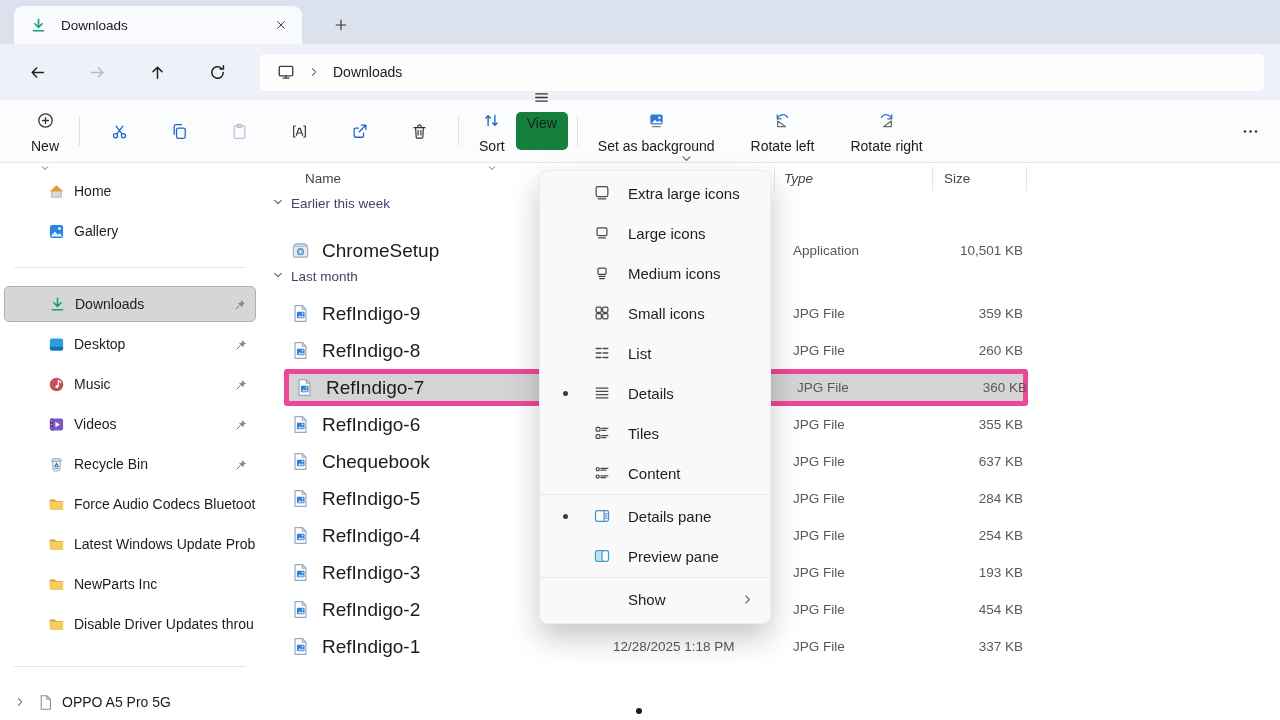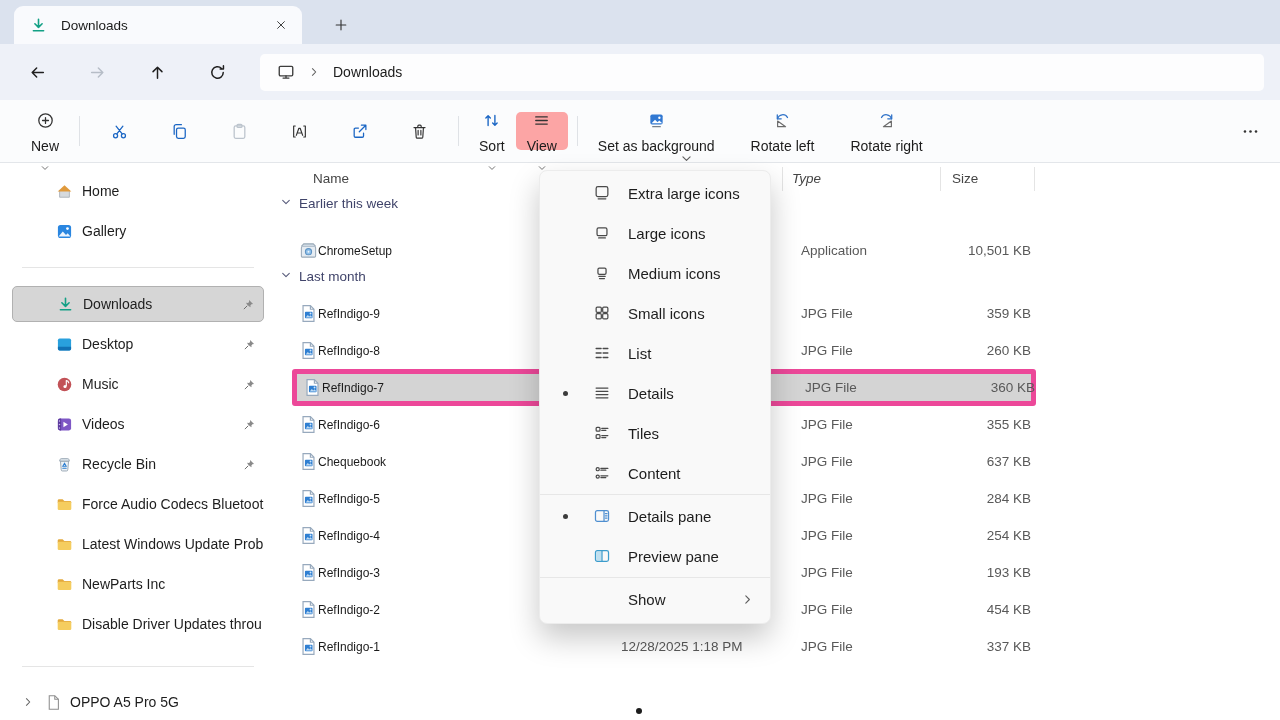--- a/index.html
+++ b/index.html
@@ -31,30 +31,30 @@
   .ai{width:18px;height:18px;color:#3d3d3d;}
   .ai.chev{width:12px;height:12px;color:#5a5a5a;margin:0 13px;}
   .crumb{font-size:14px;color:#1b1b1b;}
 
   
   .toolbar{height:63px;background:#fbfcfd;border-bottom:1px solid #e3e6ea;display:flex;align-items:center;
            padding-left:20px;box-sizing:border-box;}
   .tbtn{display:flex;align-items:center;gap:9px;height:38px;padding:0 11px;background:transparent;border:none;
         border-radius:5px;font-size:14px;color:#1c1c1c;}
   .tbtn.ic{width:40px;justify-content:center;padding:0;margin:0 10px;}
-  .tbtn.active{background:#fca5a5;}
+  .tbtn.active{background:#15803d;justify-content:flex-end;}
   .ti{width:17px;height:17px;flex:none;}
   .ti.chev{width:10px;height:10px;color:#5f5f5f;}
   .blue{color:#1b66c4}.dark{color:#333}.disg{color:#bcc4cd}
   .tsep{width:1px;height:30px;background:#dfe2e6;margin:0 9px;flex:none;}
   .tspacer{flex:1;}
   .dotsbtn{margin-right:26px;}
 
   
-  .content{display:flex;height:557px;padding-left:8px;}
+  .content{display:flex;height:557px;}
 
   
   .sidebar{width:260px;padding-top:10px;box-sizing:border-box;flex:none;}
   .sitem{height:36px;margin:0 4px 4px;border-radius:5px;display:flex;align-items:center;position:relative;
          padding-left:44px;box-sizing:border-box;}
   .sitem.selected{background:#d6d6d6;border:1px solid #b1b1b1;}
   .sic{width:17px;height:17px;flex:none;}
   .slabel{margin-left:9px;font-size:14px;color:#1d1d1d;white-space:nowrap;overflow:hidden;flex:1;}
   .spin{position:absolute;right:8px;width:13px;height:13px;color:#6f6f6f;}
   .ssep{border-top:1px solid #e5e5e5;margin:18px 14px;}
@@ -70,21 +70,21 @@
   .hname{position:absolute;left:33px;top:8px;}
   .htype{position:absolute;left:512px;top:8px;font-style:italic;}
   .hsize{position:absolute;left:672px;top:8px;}
   .hline{position:absolute;top:4px;width:1px;height:24px;background:#e4e4e4;}
   .grow{display:flex;font-size:13.5px;color:#40446a;}
   .g1{height:36px;}.g2{height:26px;}
   .gchev{width:12px;height:12px;color:#565a7a;margin-right:7px;flex:none;}
   .frow{display:grid;grid-template-columns:320px 180px 150px 94px;align-items:center;height:37px;width:744px;
         margin-left:12px;box-sizing:border-box;border-radius:3px;border:1px solid transparent;}
   .frow.sel{background:#d4d4d4;border:5px solid #ec4899;}
-  .cname{display:flex;align-items:center;gap:0;padding-left:6px;font-size:12px;color:#1b1b1b;}
+  .cname{display:flex;align-items:center;gap:12px;padding-left:6px;font-size:19px;color:#1b1b1b;}
   .fic{width:19px;height:19px;flex:none;}
   .cdate,.ctype{font-size:13.5px;color:#595959;padding-left:8px;white-space:nowrap;}
   .csize{font-size:13.5px;color:#595959;text-align:right;padding-right:6px;white-space:nowrap;}
 
   .sortchev{position:absolute;left:680px;top:152px;width:13px;height:13px;color:#5f5f5f;z-index:40;}
 
   
   .viewmenu{position:absolute;left:539px;top:170px;width:232px;box-sizing:border-box;background:#f9f9f9;
             border:1px solid #ececec;border-radius:8px;box-shadow:0 14px 30px rgba(0,0,0,.22);
             padding:2px 0 4px;z-index:100;}

